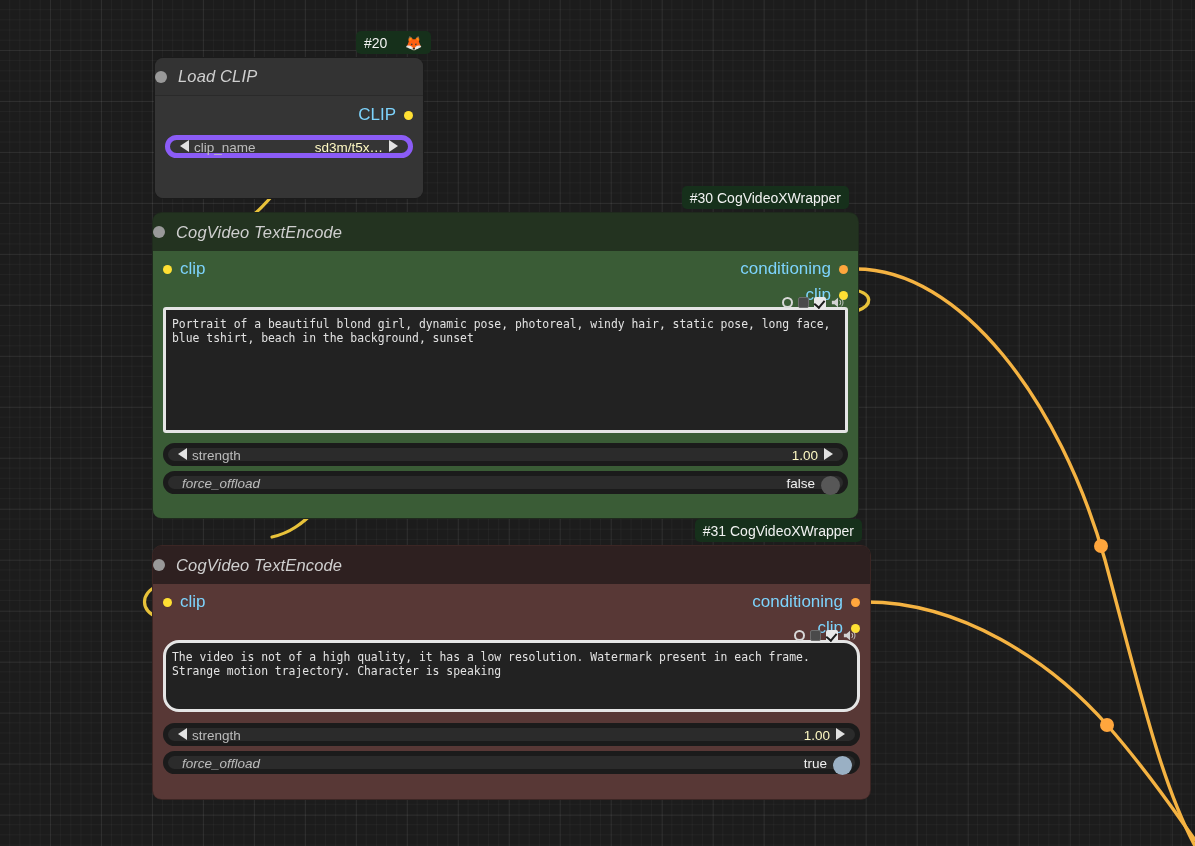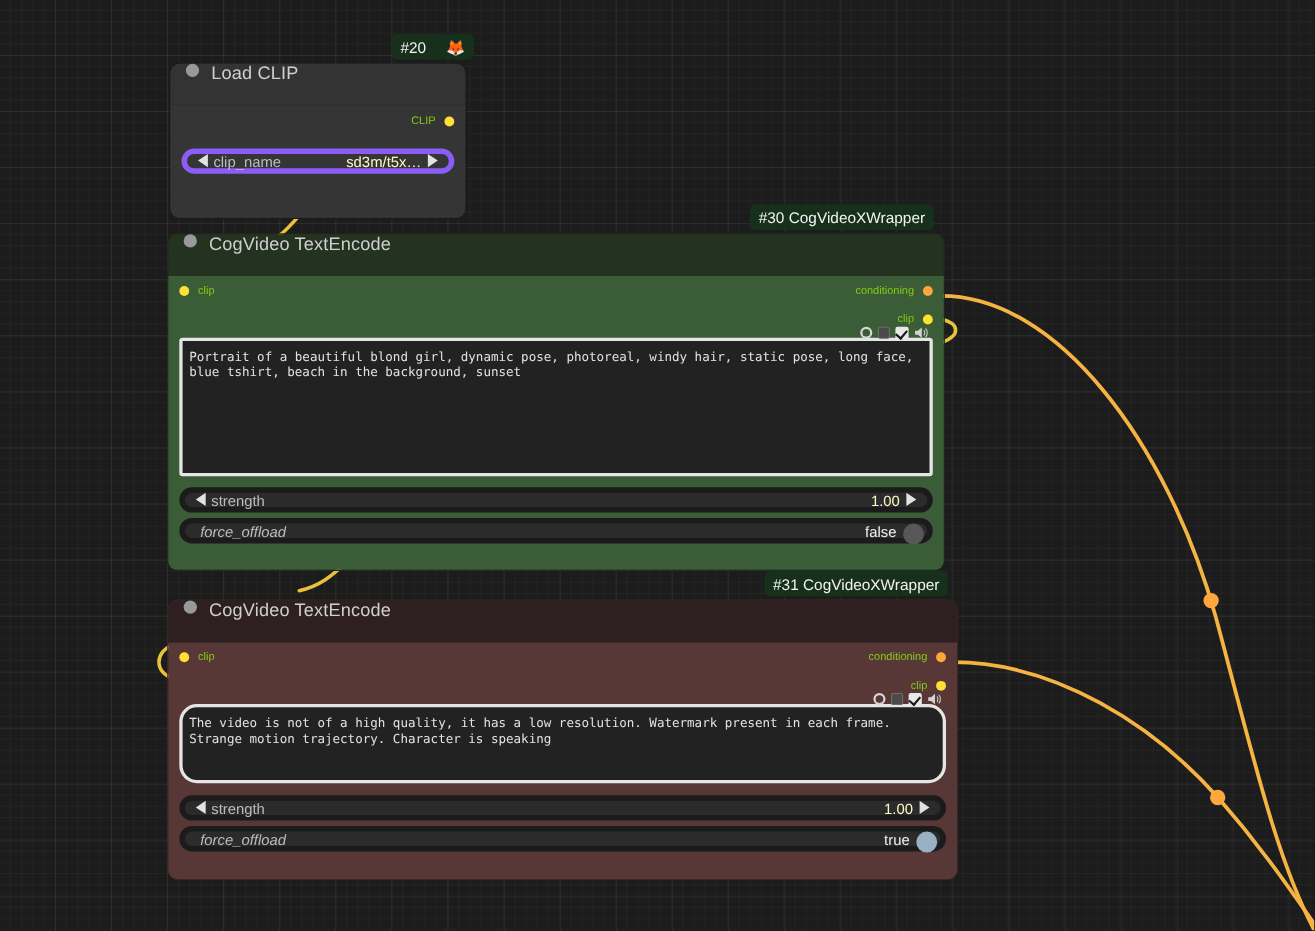--- a/index.html
+++ b/index.html
@@ -32,23 +32,24 @@
 
   
   .node {
     position: absolute;
     border-radius: 9px;
     overflow: visible;
   }
   .node-header {
     height: 38px;
     display: flex;
-    padding-left: 14px;
+    align-items: center;
     border-radius: 8px 8px 0 0;
     gap: 11px;
+    font-style: italic;
   }
   .collapse-dot {
     width: 12px; height: 12px;
     border-radius: 50%;
     background: #999;
     flex: 0 0 auto;
   }
   .node-title {
     font-size: 16.5px;
     color: #cfcfcf;
@@ -73,22 +74,22 @@
   }
   .badge .emoji { font-size: 14px; line-height: 1; }
 
   
   .slot-row { position: relative; height: 26px; }
   .slot {
     position: absolute;
     display: flex;
     align-items: center;
     gap: 8px;
-    font-size: 10px;
-    color: #84cc16;
+    font-size: 17px;
+    color: #7dd3fc;
     white-space: nowrap;
   }
   .slot.in { left: 10px; }
   .slot.out { right: 10px; flex-direction: row; }
   .dot {
     width: 9px; height: 9px;
     border-radius: 50%;
     flex: 0 0 auto;
   }
   .dot.yellow { background: #ffe033; }

